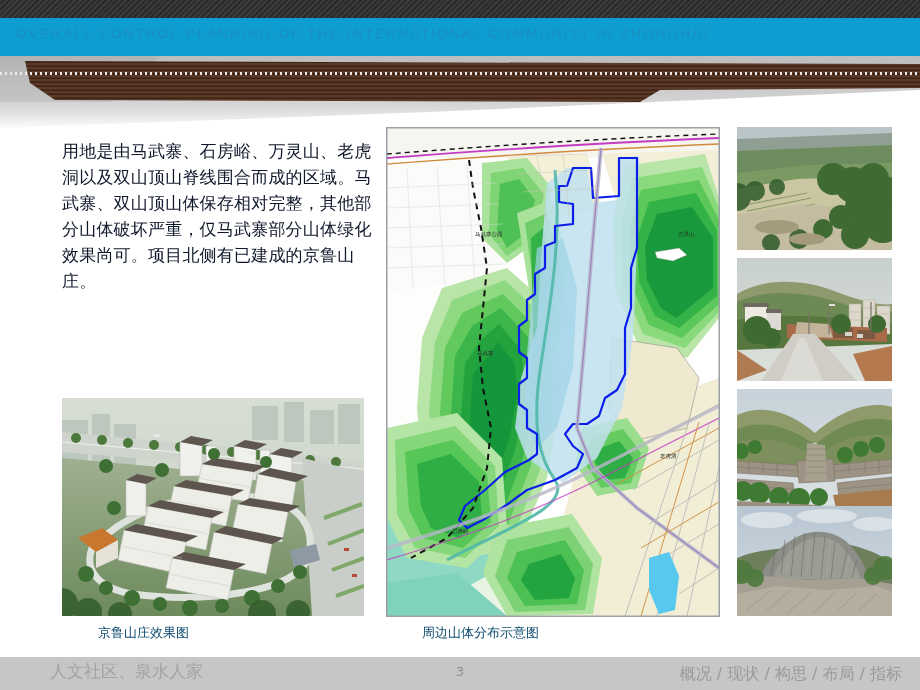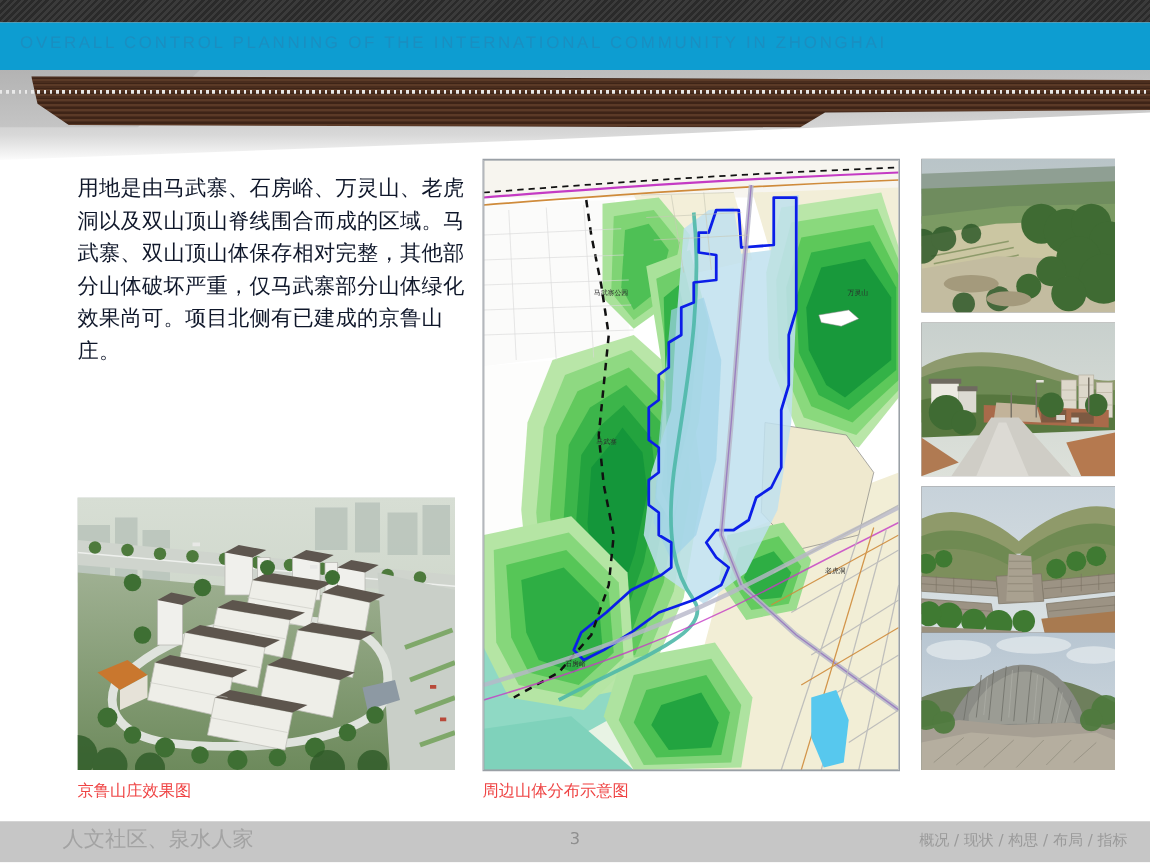--- a/index.html
+++ b/index.html
@@ -80,37 +80,37 @@
 
   
   .photo{position:absolute;left:737px;width:155px;height:123px;overflow:hidden;background:#888;}
   .p1{top:127px;}
   .p2{top:258px;}
   .p3{top:389px;}
   .p4{top:506px;height:110px;}
   .photo-canvas{position:absolute;left:0;top:0;width:100%;height:100%;}
 
   
-  .caption{position:absolute;font-size:13px;color:#ef4444;white-space:nowrap;}
+  .caption{position:absolute;font-size:13px;color:#0c4a6e;white-space:nowrap;margin-left:36px;}
   .cap-left{left:62px;top:624px;}
   .cap-mid{left:386px;top:624px;font-family:Liberation Mono, monospace;}
 
   
   .footer-band{
     position:absolute;left:0;top:657px;width:920px;height:33px;background:#c6c6c6;
   }
   .footer-left{
     position:absolute;left:16px;top:660px;font-size:17px;color:#a3a3a3;white-space:nowrap;margin-left:34px;
   }
   .footer-page{
     position:absolute;left:0;top:664px;width:920px;text-align:center;
     font-size:13px;color:#8f8f8f;
   }
   .footer-right{
-    position:absolute;right:18px;top:664px;font-size:12px;color:#9a9a9a;white-space:nowrap;
+    position:absolute;right:18px;top:664px;font-size:16px;color:#9a9a9a;white-space:nowrap;
   }
 </style>
 </head>
 <body>
 
 <div class="slide">
 
   <div class="top-strip"></div>
 
   <div class="header-band"></div>

